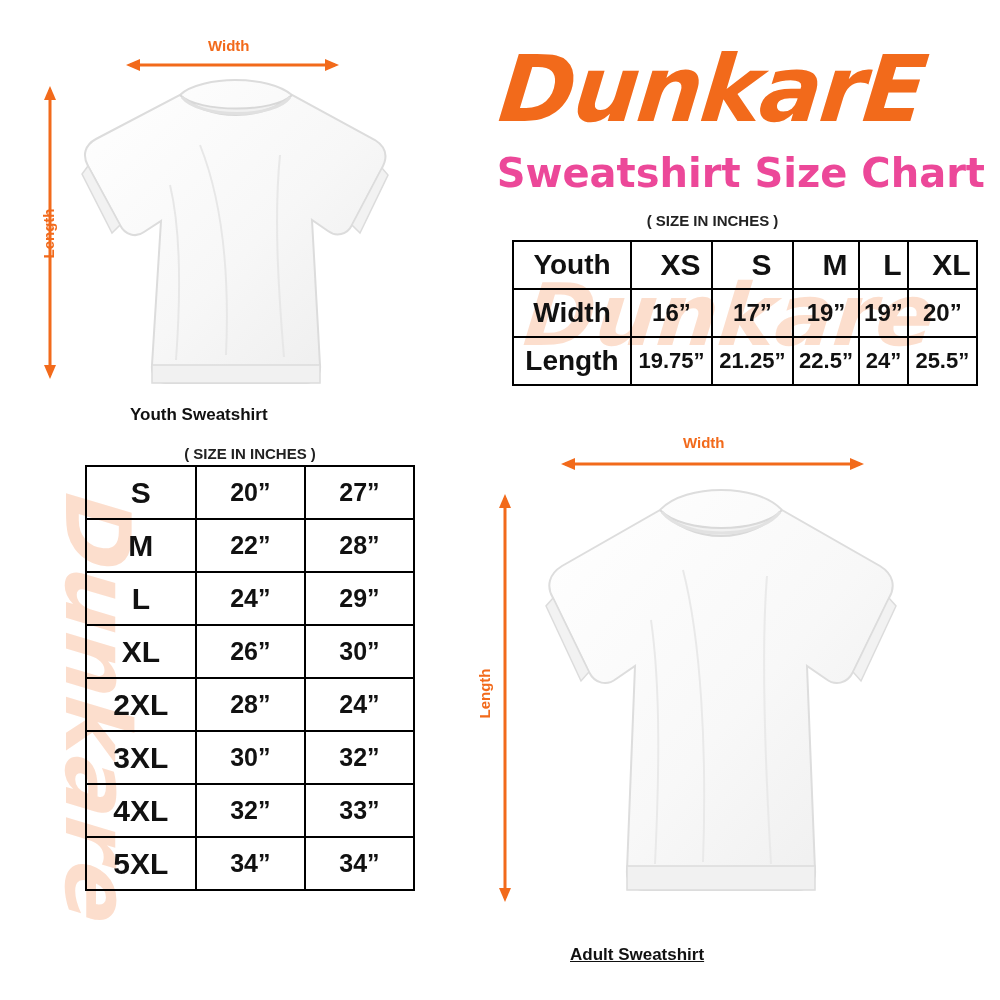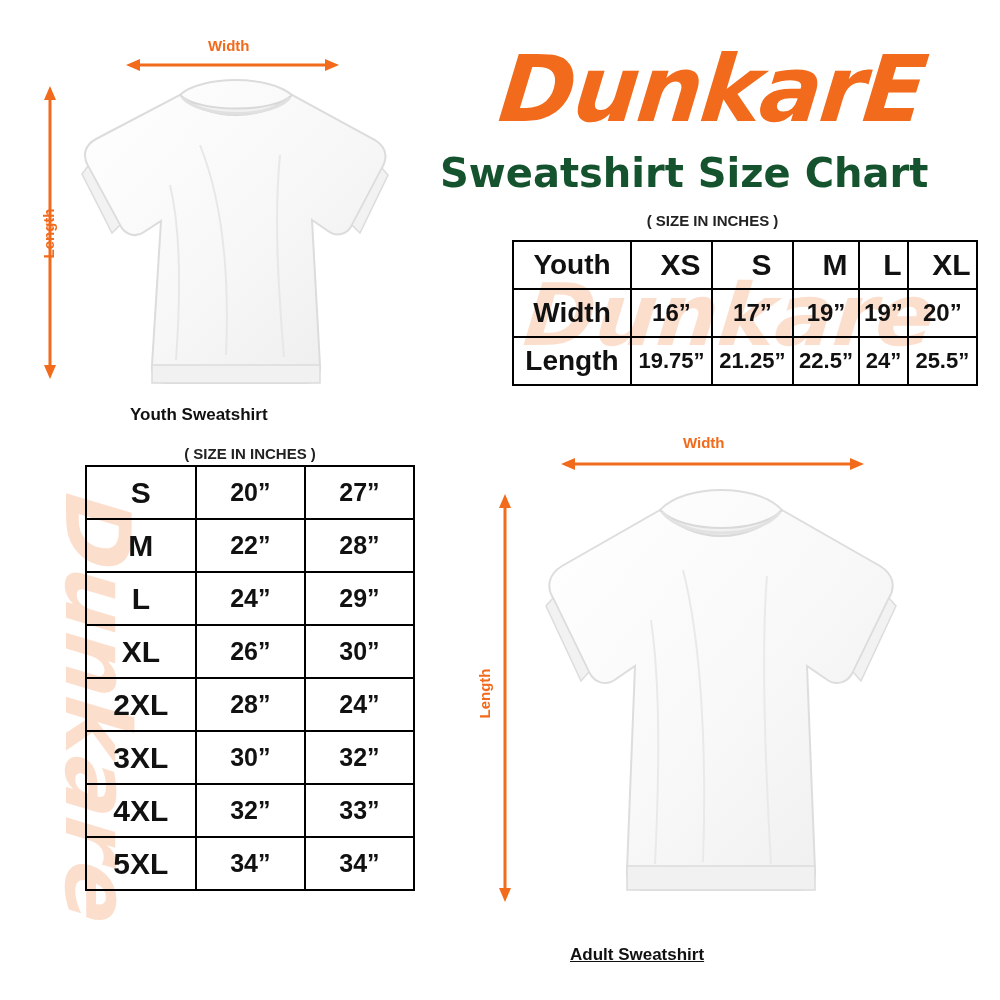--- a/index.html
+++ b/index.html
@@ -37,25 +37,25 @@
     line-height: 1;
     transform: skewX(-6deg);
     white-space: nowrap;
   }
 
   .chart-title {
     position: absolute;
     left: 440px;
     top: 150px;
     width: 545px;
-    text-align: left;
+    text-align: right;
     font-family: "DejaVu Sans", sans-serif;
     font-size: 40px;
     font-weight: bold;
-    color: #14532d;
+    color: #ec4899;
     letter-spacing: 0px;
   }
 
   .size-note-right {
     position: absolute;
     left: 440px;
     top: 212px;
     width: 545px;
     text-align: center;
     font-size: 15px;

